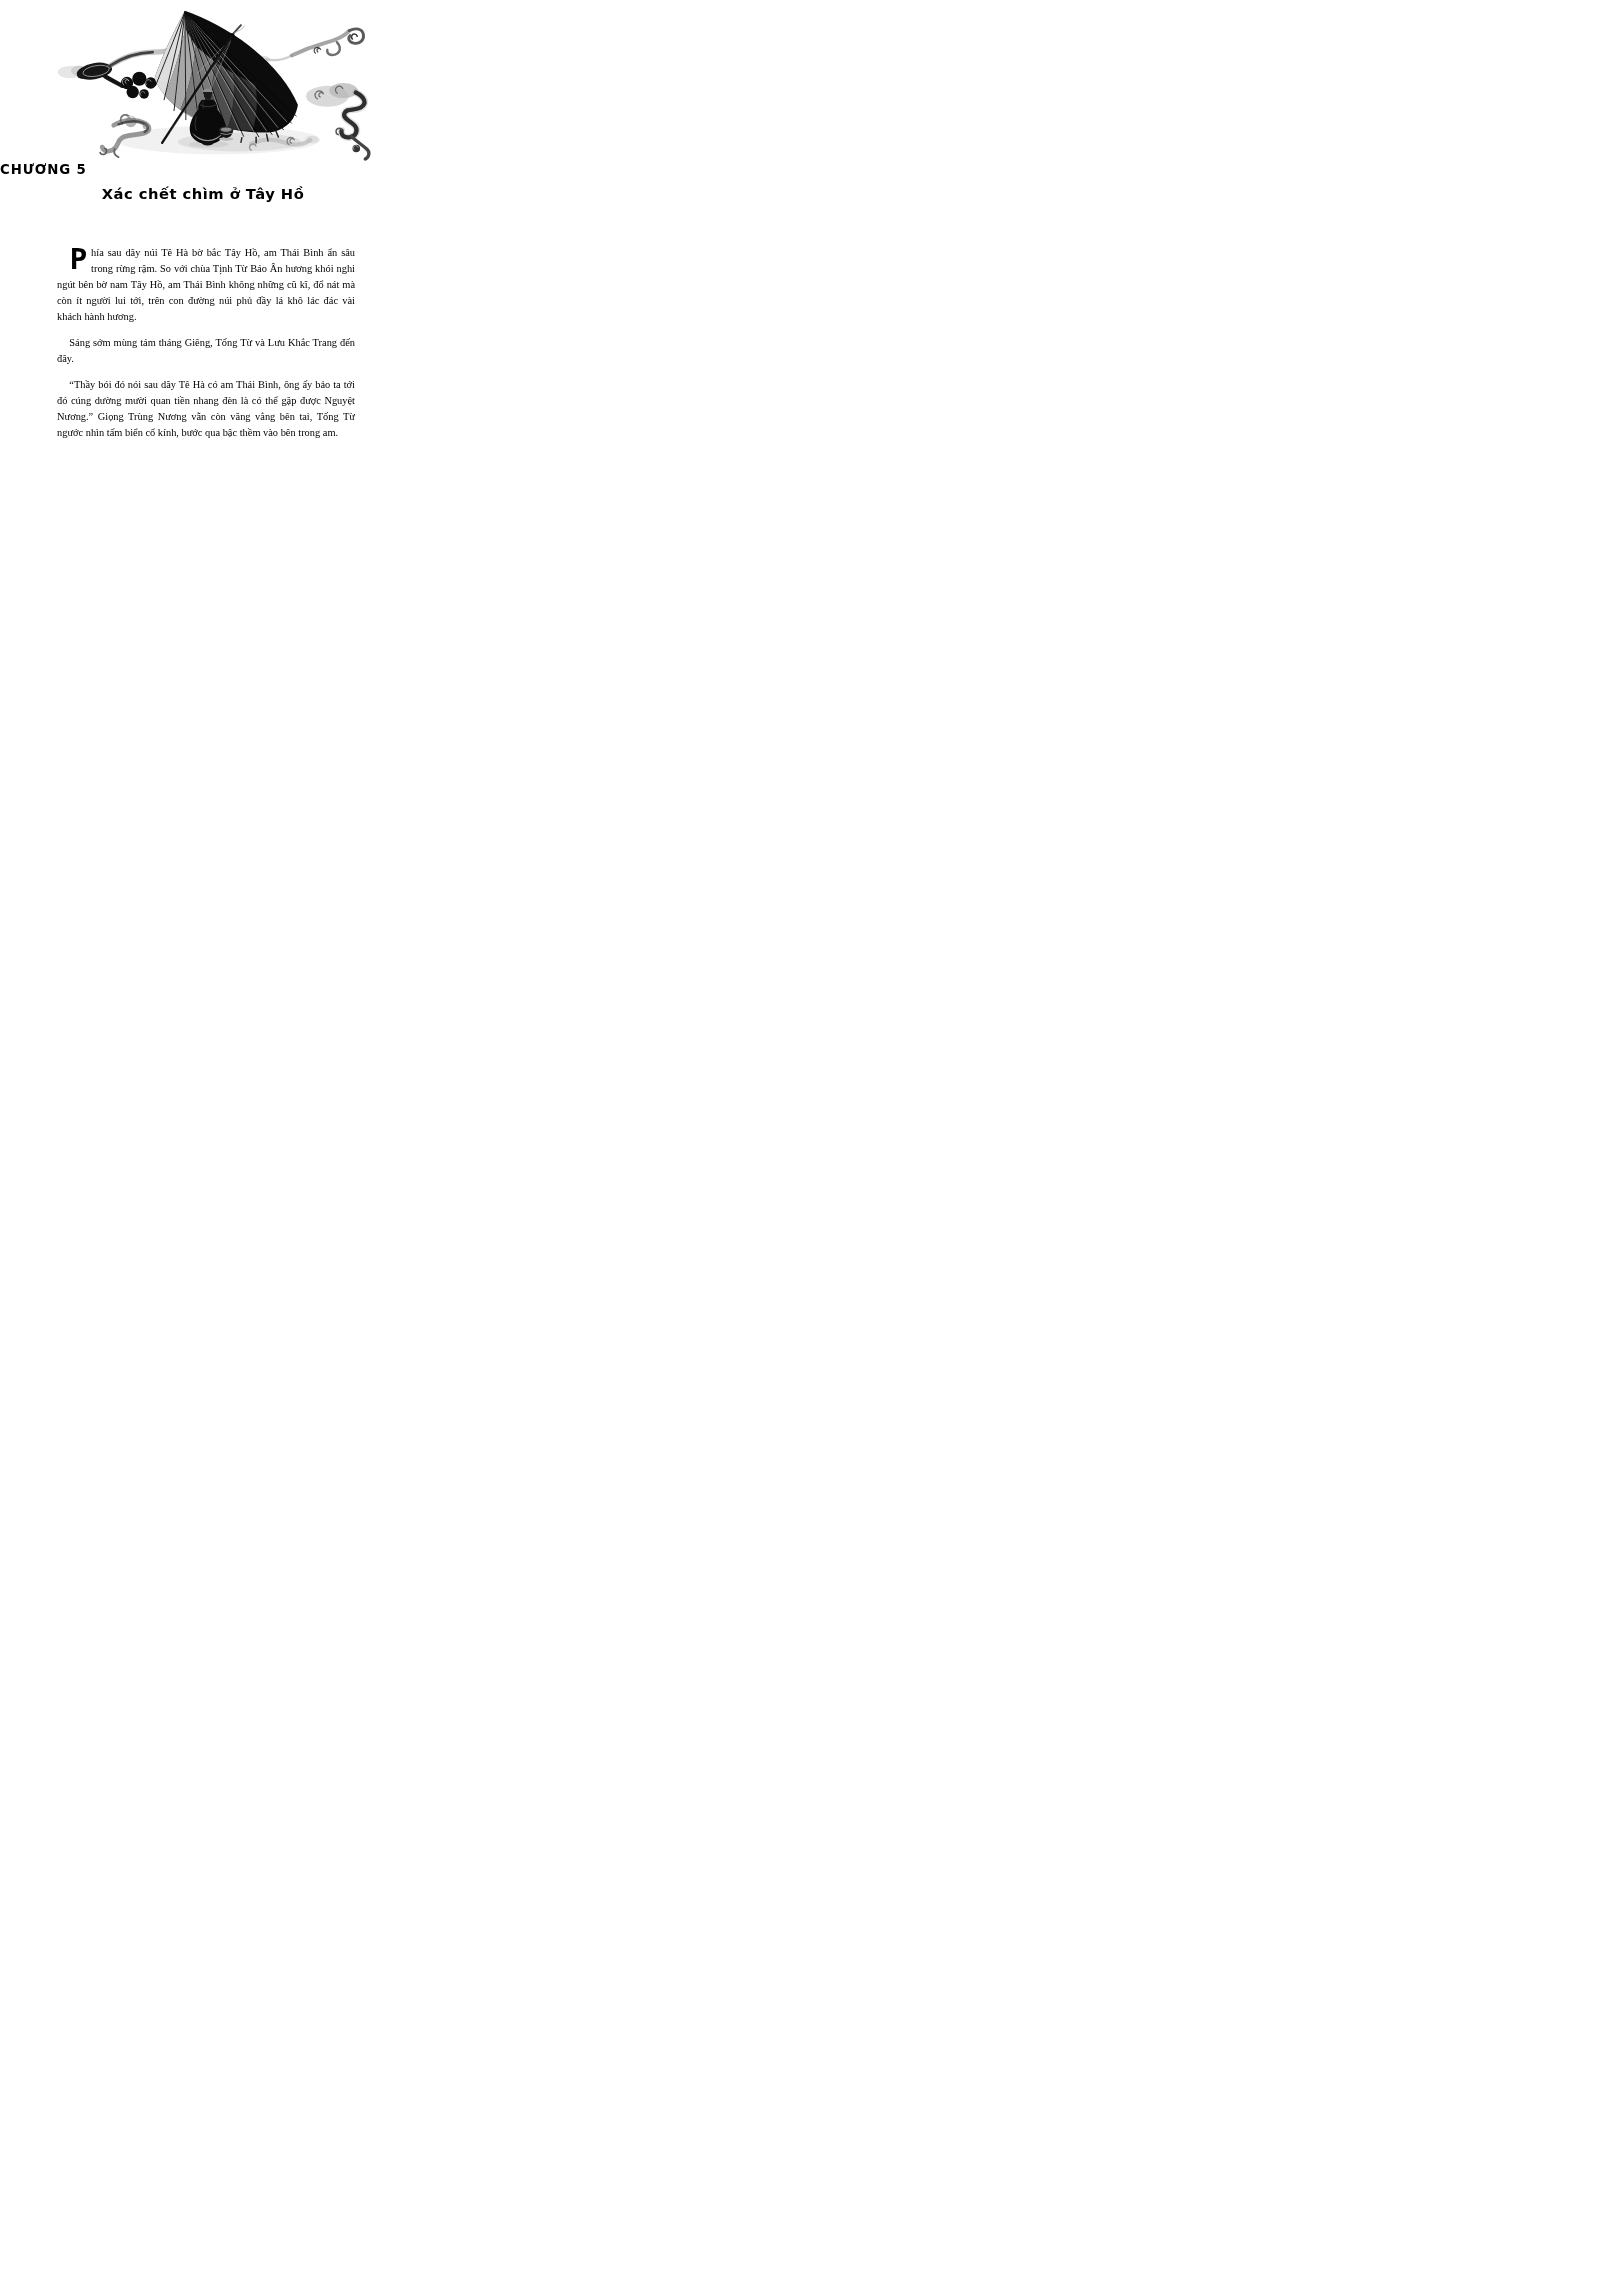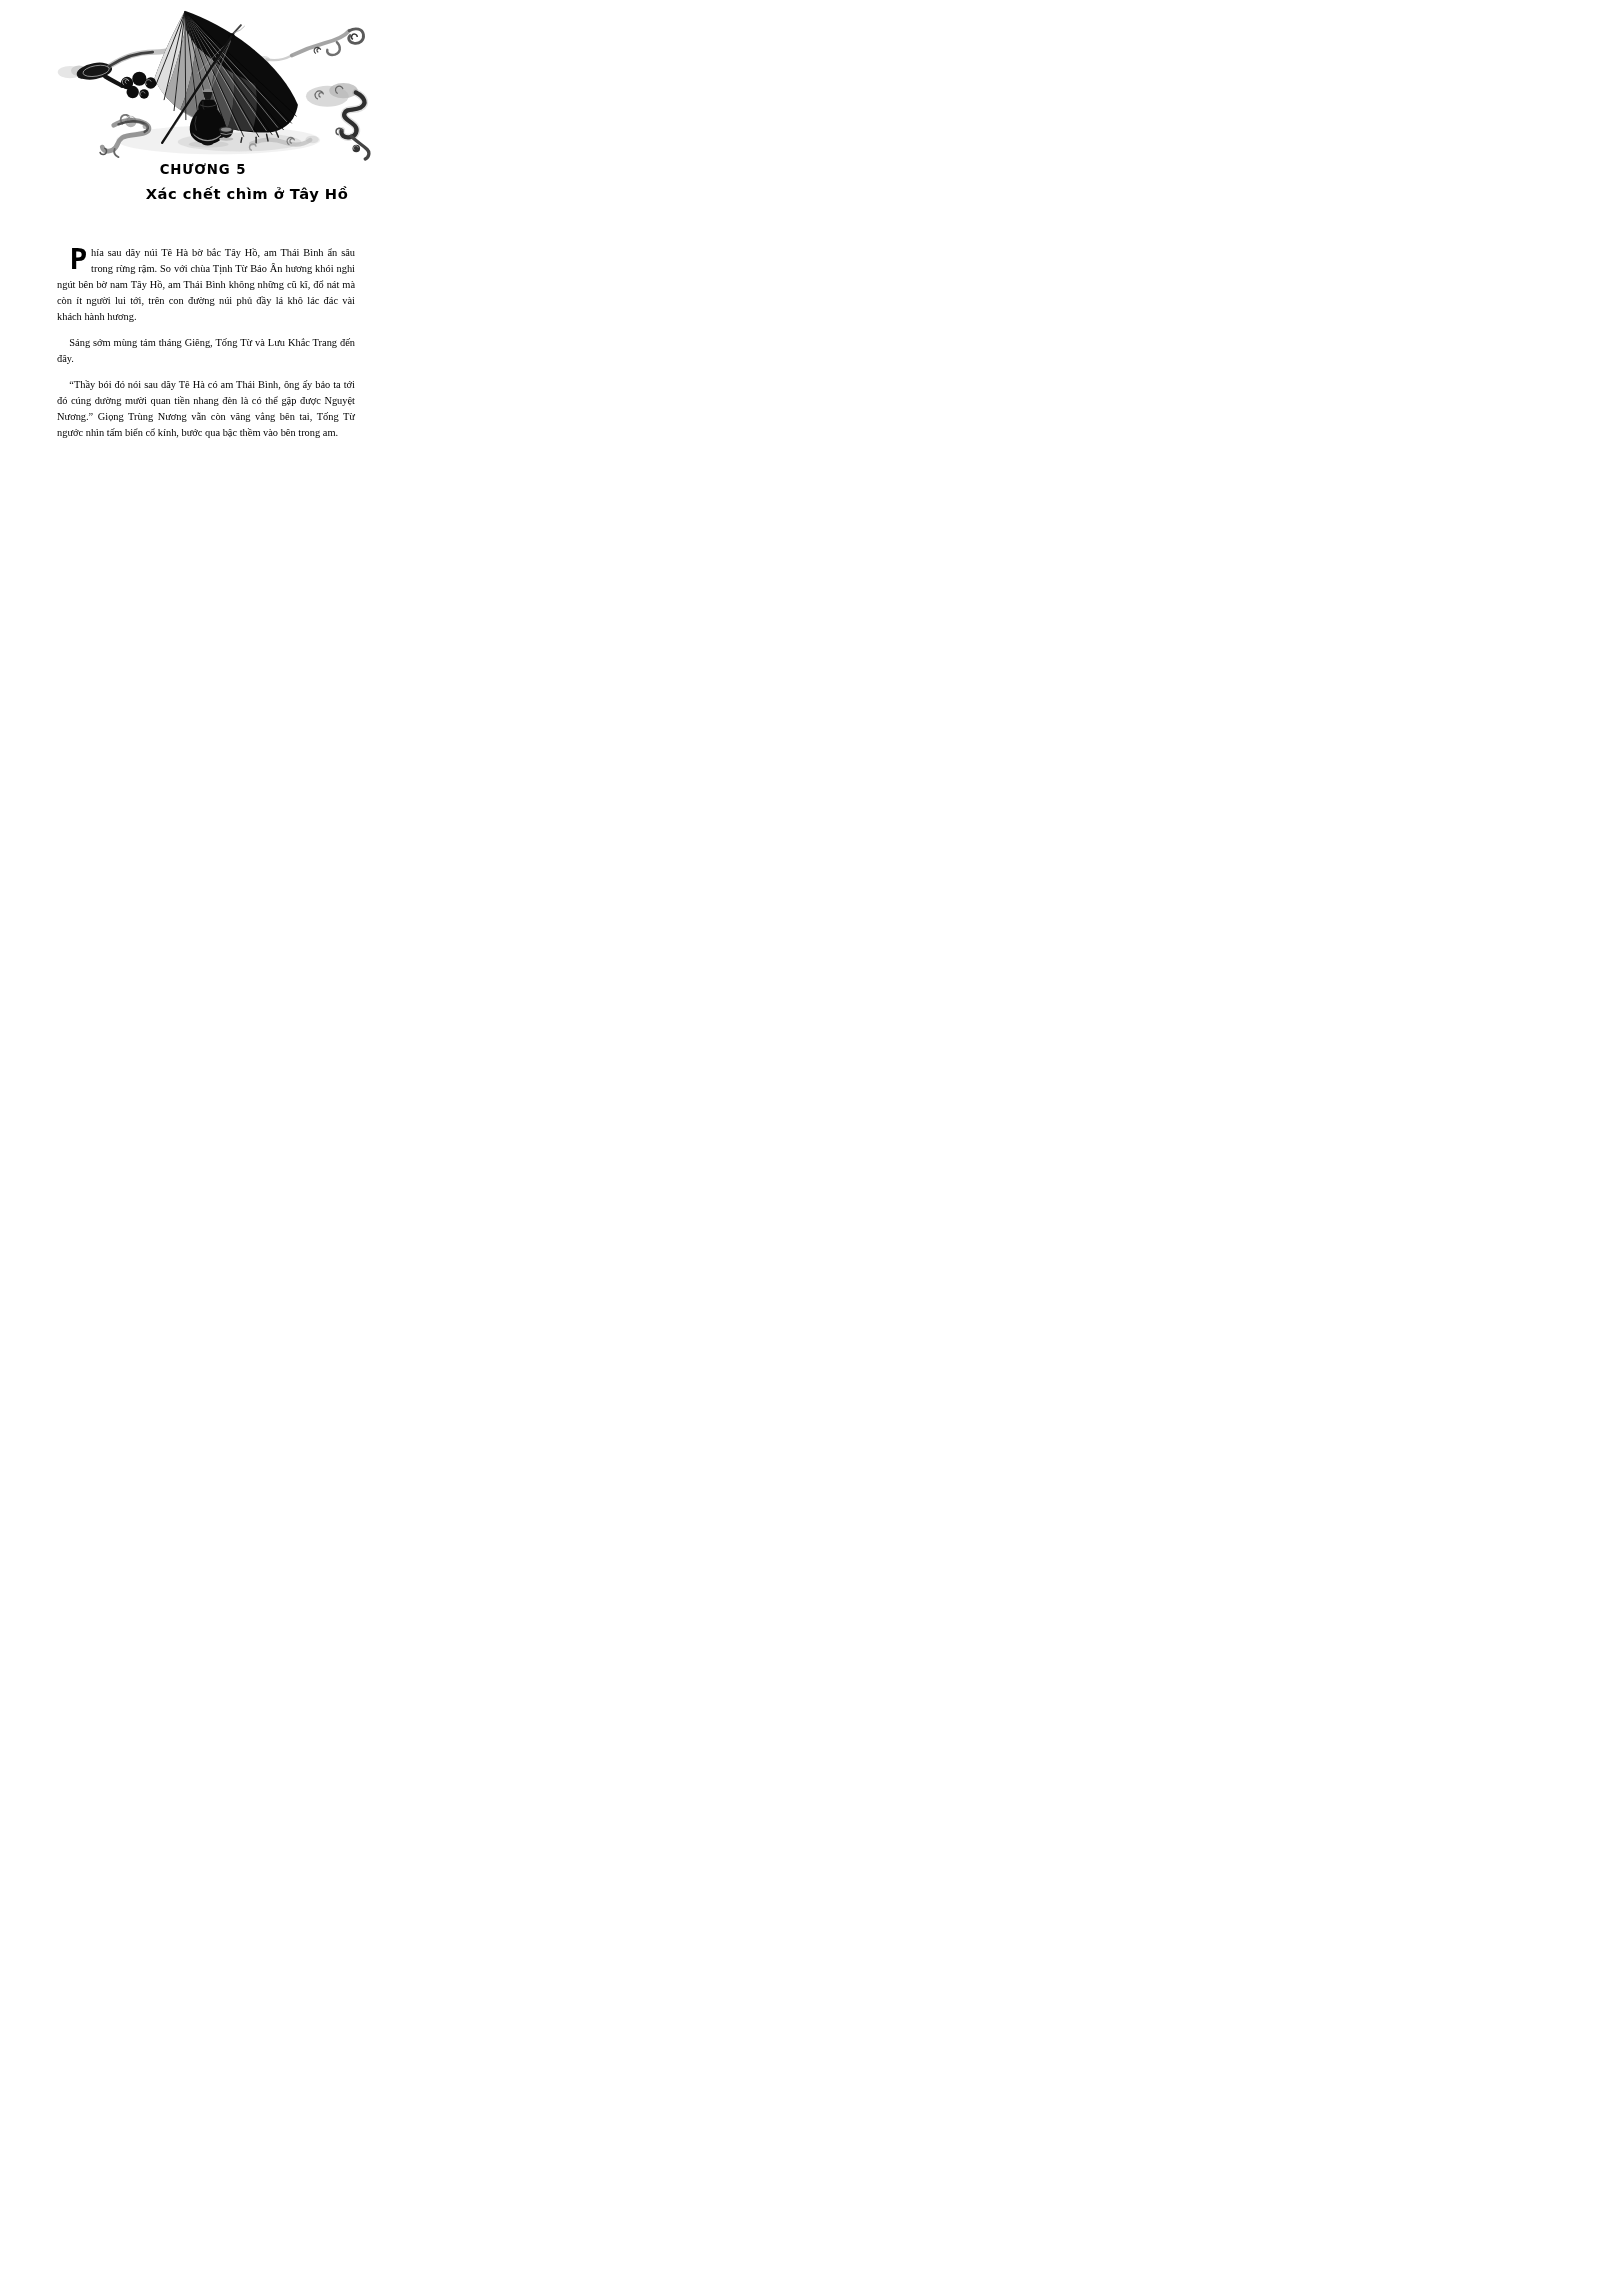--- a/index.html
+++ b/index.html
@@ -3,31 +3,30 @@
 <meta charset="utf-8">
 <style>
   html, body { margin:0; padding:0; background:#ffffff; }
   body { width:406px; height:574px; font-family:"Liberation Serif", serif; color:#000; overflow:hidden; }
   .page { position:relative; width:406px; height:574px; background:#fff; }
 
   .illustration { position:absolute; left:52px; top:5.7px; width:319px; height:155px; }
 
   .chapter-label {
     position:absolute; top:163px; left:0; width:100%;
-    text-align:center;
     font-family:"DejaVu Sans", sans-serif;
     font-weight:bold; font-size:13.3px; line-height:14.2px;
     letter-spacing:0.9px; color:#000;
   }
   .chapter-title {
     position:absolute; top:185px; left:0; width:100%;
     text-align:center;
     font-family:"DejaVu Sans", sans-serif;
     font-weight:bold; font-size:14.7px; line-height:17px;
-    letter-spacing:0.5px; color:#000;padding-left:44px;
+    letter-spacing:0.5px; color:#000;
   }
 
   .text-block {
     position:absolute; top:245px; left:57px; width:298px;
     font-size:10.4px; line-height:16px; text-align:justify;
     text-justify:inter-word;
   }
   .para { margin:0 0 10px 0; }
   .para.indent { text-indent:12.3px; }
 

